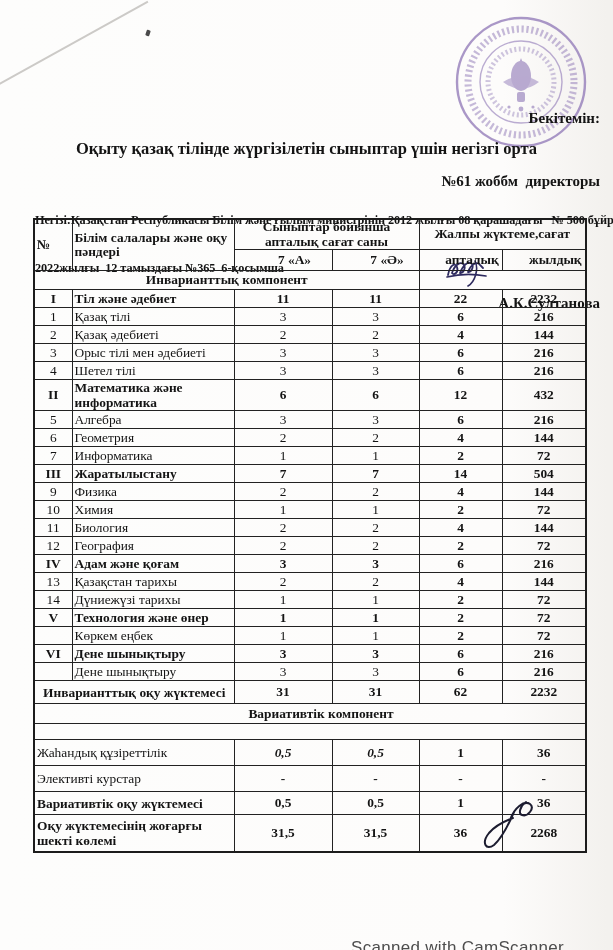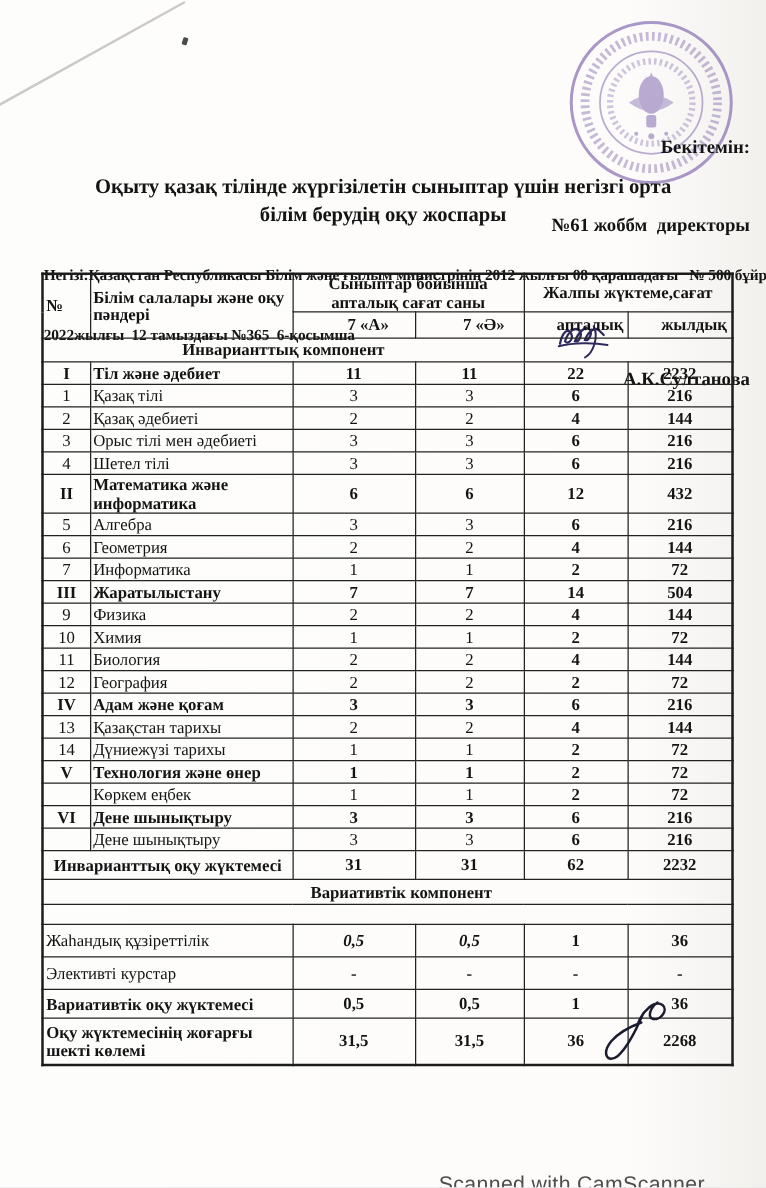--- a/index.html
+++ b/index.html
@@ -87,21 +87,20 @@
             <path stroke-width="1.6" d="M31 6 C35 14 31 27 24 31"></path>
           </g>
         </svg>
       </span>
       <span>А.К.Султанова</span>
     </div>
   </div>
 
   <div class="title">
     <div>Оқыту қазақ тілінде жүргізілетін сыныптар үшін негізгі орта</div>
-    <div>білім берудің  оқу жоспары</div>
   </div>
 
   <div class="basis">
     <div>Негізі:Қазақстан Республикасы Білім және ғылым министрінің 2012 жылғы 08 қарашадағы   № 500 бұйрығы 6-қосымша</div>
     <div>2022жылғы  12 тамыздағы №365  6-қосымша</div>
   </div>
 
   <table class="doc">
     <colgroup>
       <col style="width:38px">

